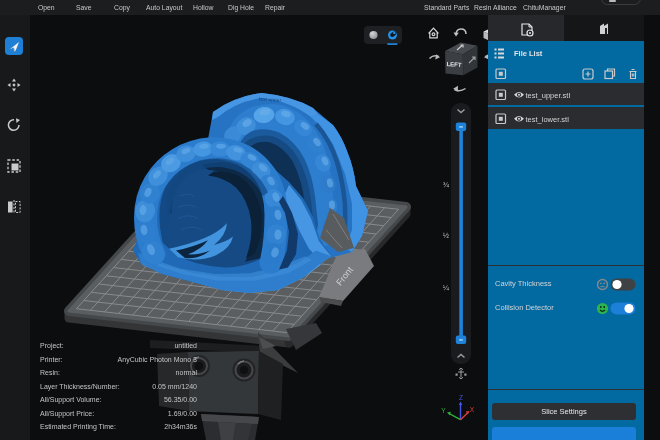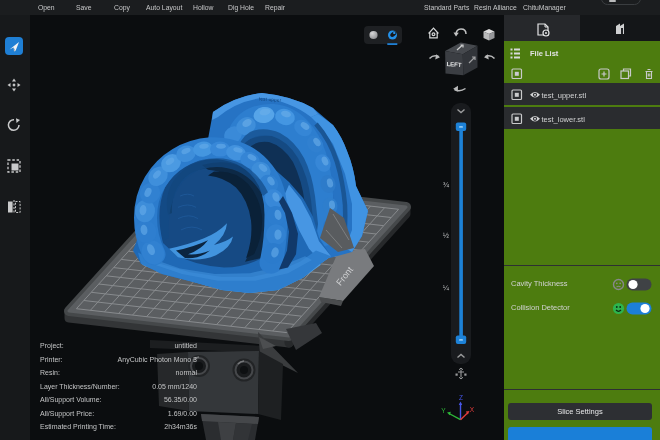--- a/index.html
+++ b/index.html
@@ -1,20 +1,20 @@
 <!DOCTYPE html>
 <html><head><meta charset="utf-8"><style>
   * { margin:0; padding:0; box-sizing:border-box; }
   html,body { width:660px; height:440px; overflow:hidden; background:#0b0d0f;
     font-family:"Liberation Sans",sans-serif; }
   .abs { position:absolute; }
   #menubar { position:absolute; left:0; top:0; width:660px; height:15px; background:#1b1d1f; }
   .mi { position:absolute; top:0; height:15px; line-height:15px; color:#c7c8c9; font-size:6.8px; }
   #sidebar { position:absolute; left:0; top:15px; width:30px; height:425px; background:#17191b; }
-  #panel { position:absolute; left:504px; top:15px; width:156px; height:425px; background:#4d7c0f; }
+  #panel { position:absolute; left:488px; top:15px; width:156px; height:425px; background:#0369a1; }
   .row { position:absolute; left:0; width:156px; height:22px; background:#2a2c2f; }
   .ptxt { color:#d2d3d4; font-size:7.5px; }
   #info { position:absolute; left:40px; top:342px; width:157px; color:#c4c5c6; font-size:7px; }
   .il { position:absolute; left:0; white-space:nowrap; }
   .iv { position:absolute; right:0; white-space:nowrap; text-align:right; }
 </style></head>
 <body>
 
 <svg class="abs" style="left:0;top:15px" width="660" height="425" viewBox="0 15 660 425" shape-rendering="auto">
 <defs>

